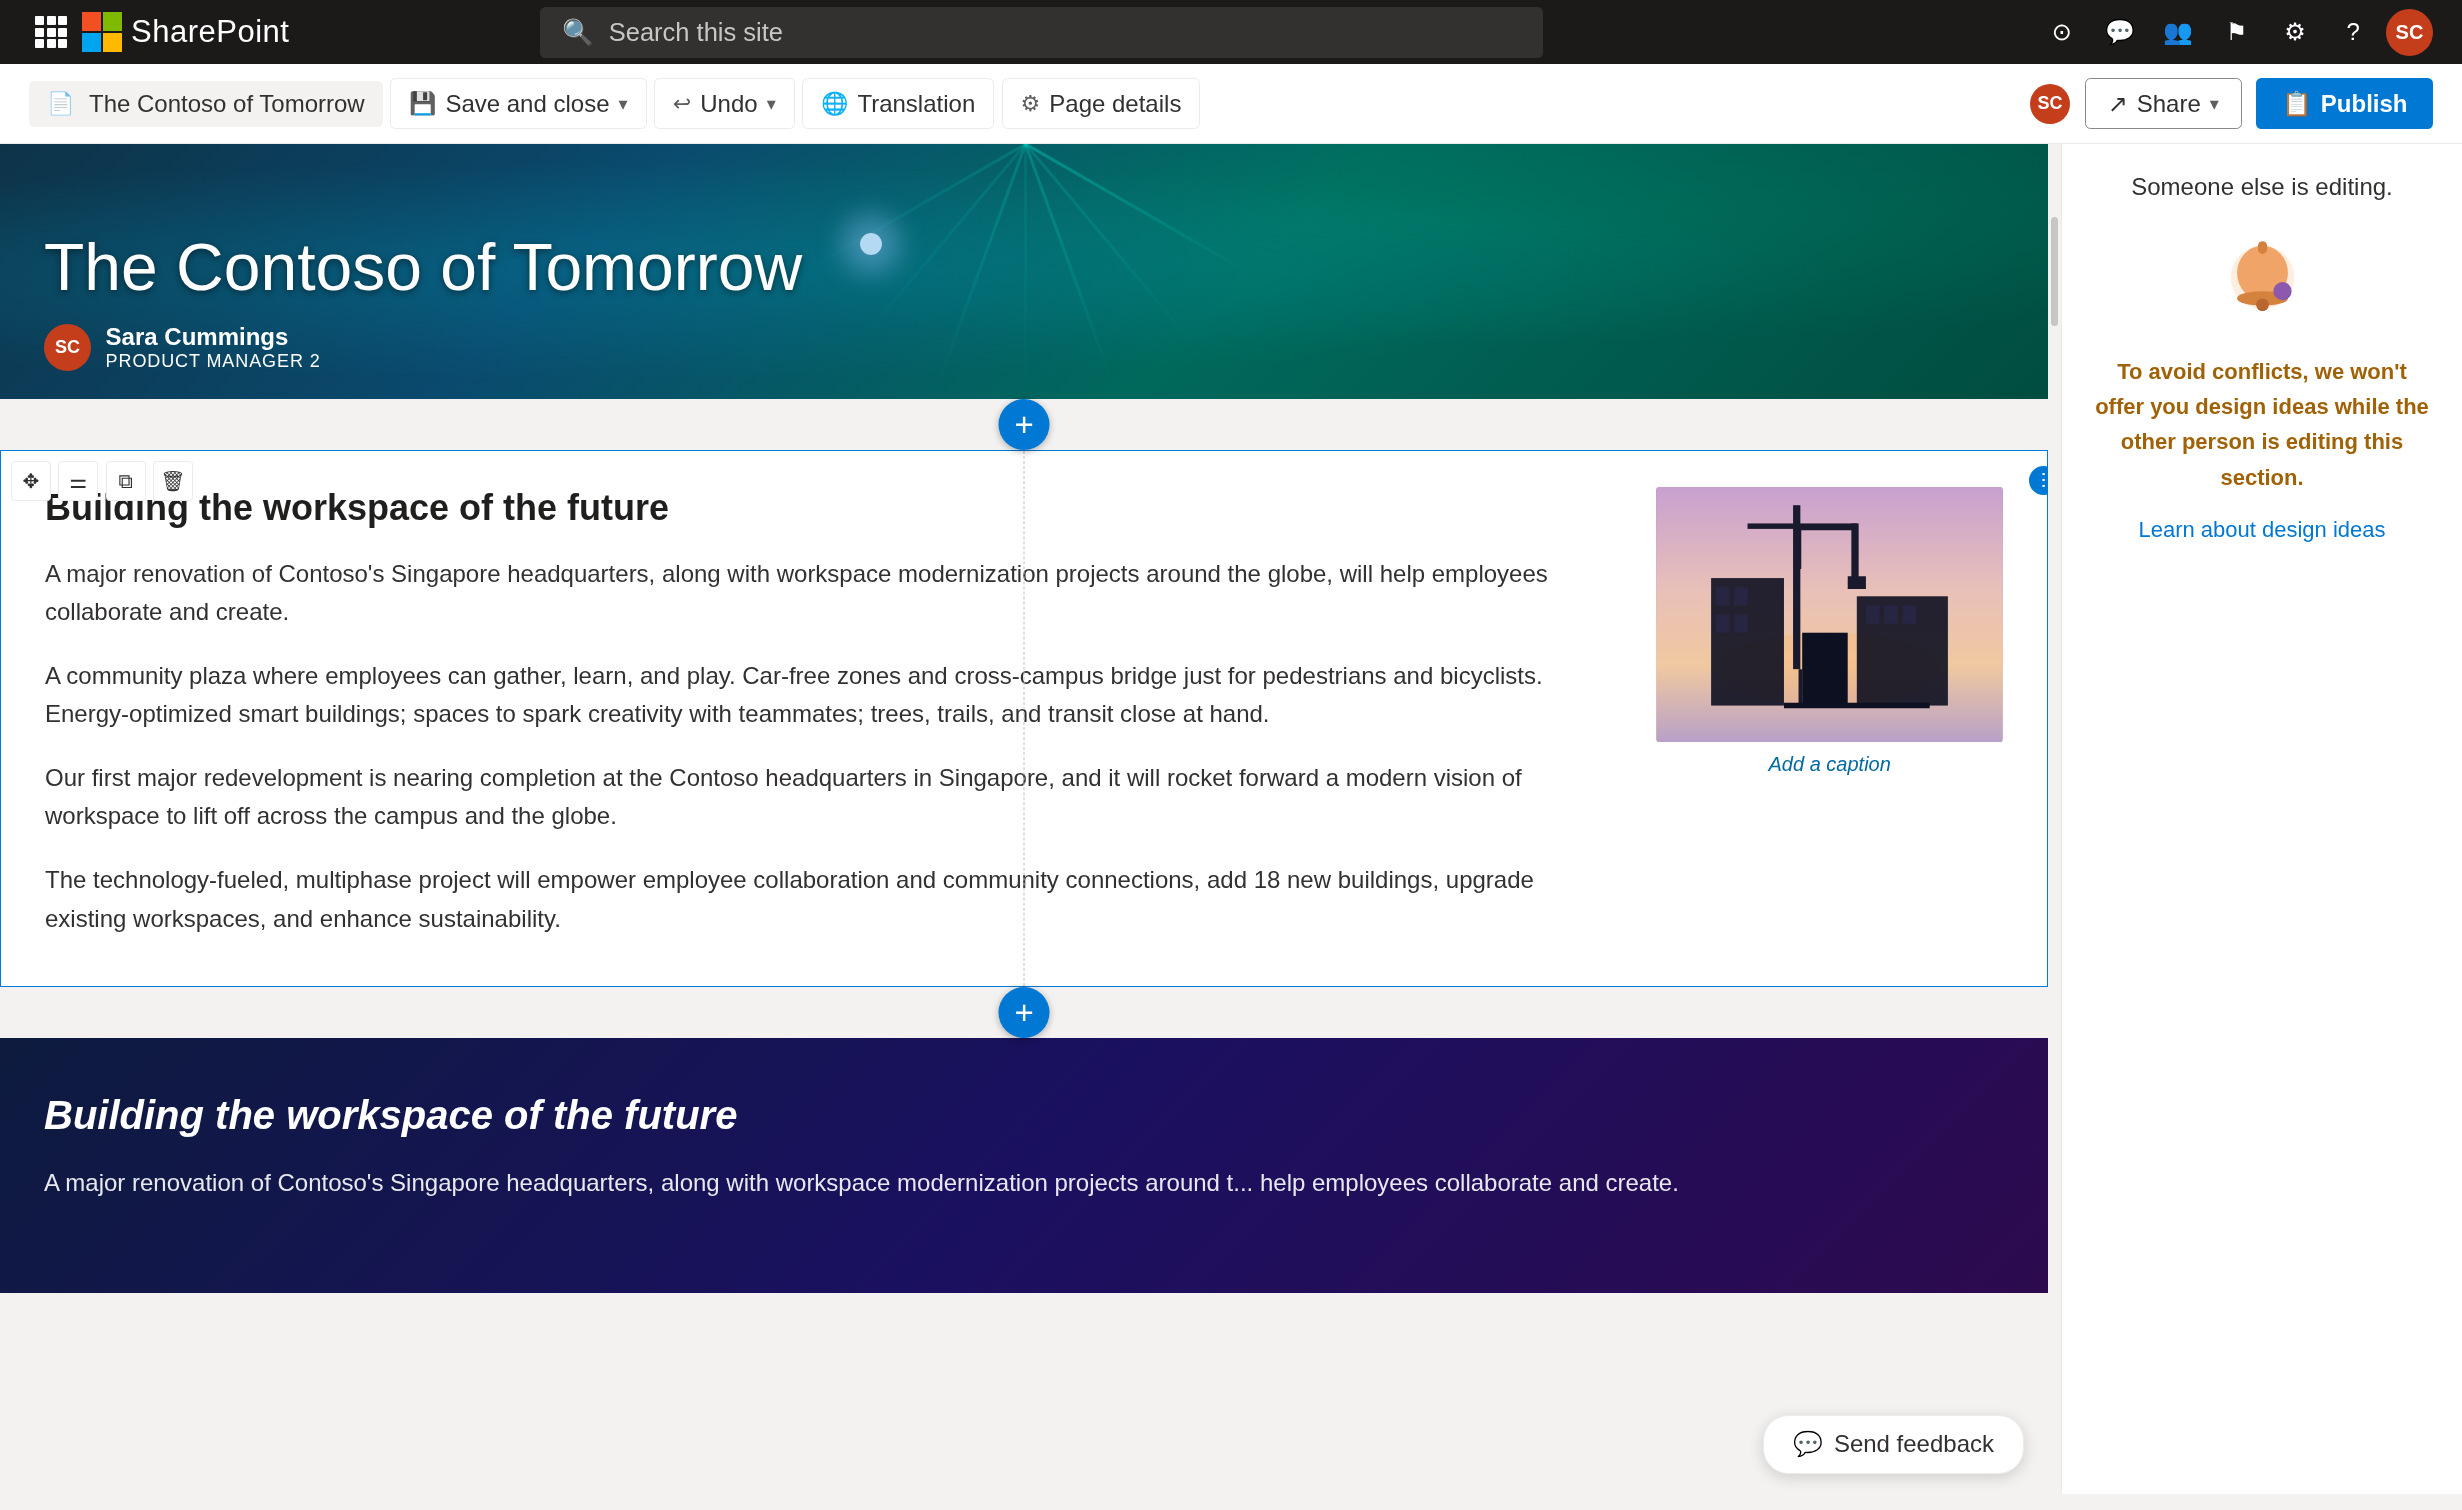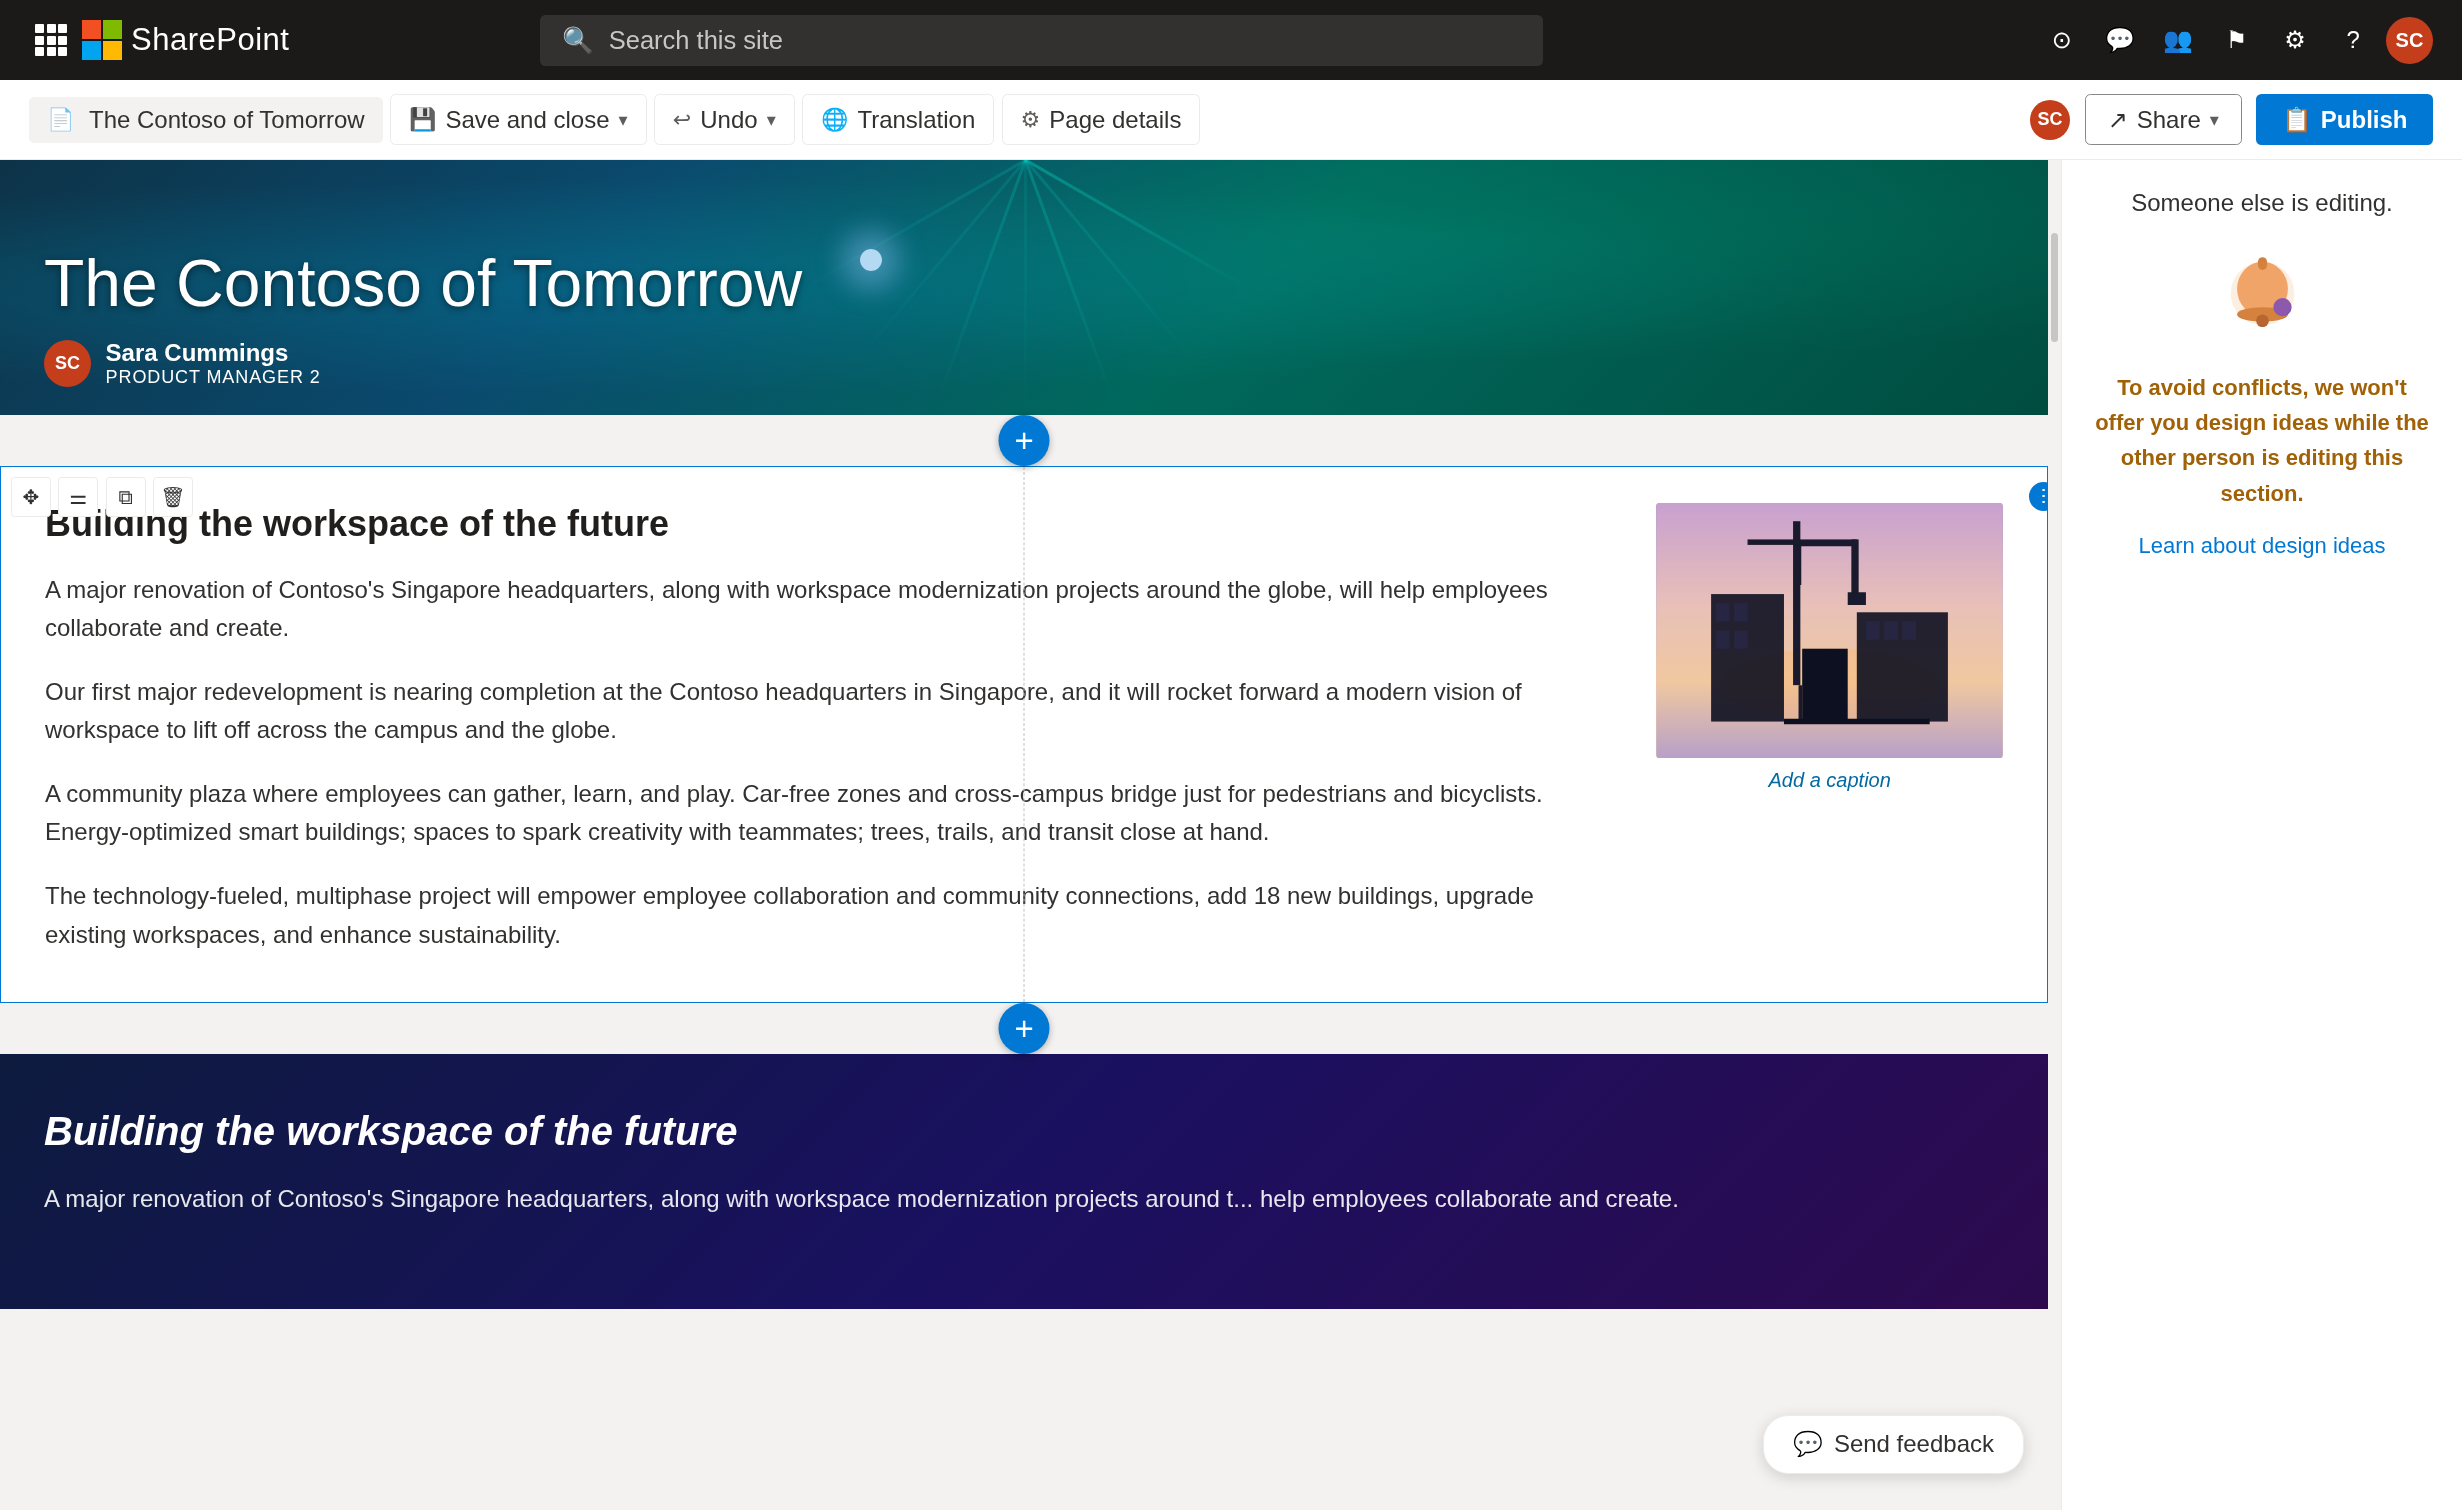--- a/index.html
+++ b/index.html
@@ -3,21 +3,21 @@
   <meta charset="utf-8">
   <style>
     * { box-sizing: border-box; margin: 0; padding: 0; }
     body { font-family: 'Segoe UI', sans-serif; background: #f3f2f1; overflow: hidden; width: 2462px; height: 1510px; }
 
     
     .top-nav {
       display: flex;
       align-items: center;
       background: #1b1a19;
-      height: 80px;
+      height: 64px;
       padding: 0 29px;
       gap: 9px;
       position: relative;
       z-index: 100;
     }
     .nav-waffle {
       width: 44px; height: 44px;
       display: flex; align-items: center; justify-content: center;
       cursor: pointer;
     }
@@ -593,22 +593,22 @@
       </div>
 
       <div class="content-section">
         <div class="dashed-line"></div>
 
         <div class="content-dot"></div>
 
         <div class="text-column">
           <h2>Building the workspace of the future</h2>
           <p>A major renovation of Contoso's Singapore headquarters, along with workspace modernization projects around the globe, will help employees collaborate and create.</p>
+          <p>A community plaza where employees can gather, learn, and play. Car-free zones and cross-campus bridge just for pedestrians and bicyclists. Energy-optimized smart buildings; spaces to spark creativity with teammates; trees, trails, and transit close at hand.</p>
           <p>Our first major redevelopment is nearing completion at the Contoso headquarters in Singapore, and it will rocket forward a modern vision of workspace to lift off across the campus and the globe.</p>
-          <p>A community plaza where employees can gather, learn, and play. Car-free zones and cross-campus bridge just for pedestrians and bicyclists. Energy-optimized smart buildings; spaces to spark creativity with teammates; trees, trails, and transit close at hand.</p>
           <p>The technology-fueled, multiphase project will empower employee collaboration and community connections, add 18 new buildings, upgrade existing workspaces, and enhance sustainability.</p>
         </div>
 
         <div class="image-column">
           <div class="image-placeholder">
             
             <svg width="100%" height="100%" viewBox="0 0 380 280" xmlns="http://www.w3.org/2000/svg">
 
               <defs>
                 <linearGradient id="skyGrad" x1="0" y1="0" x2="0" y2="1">

